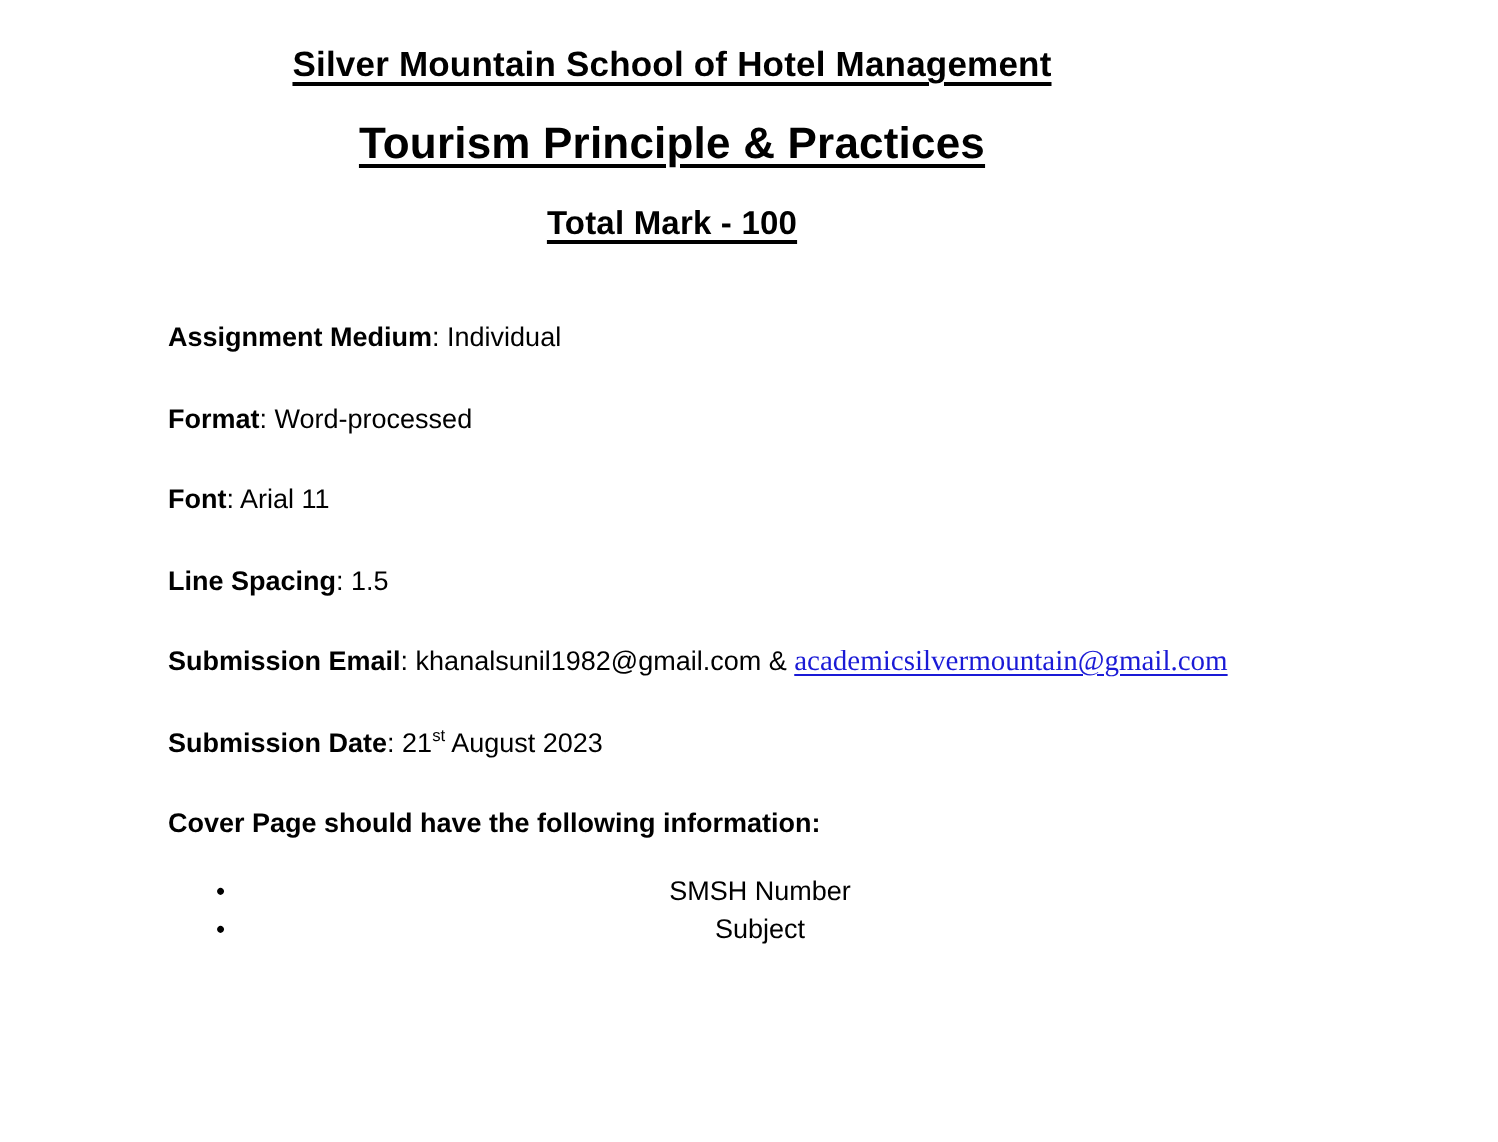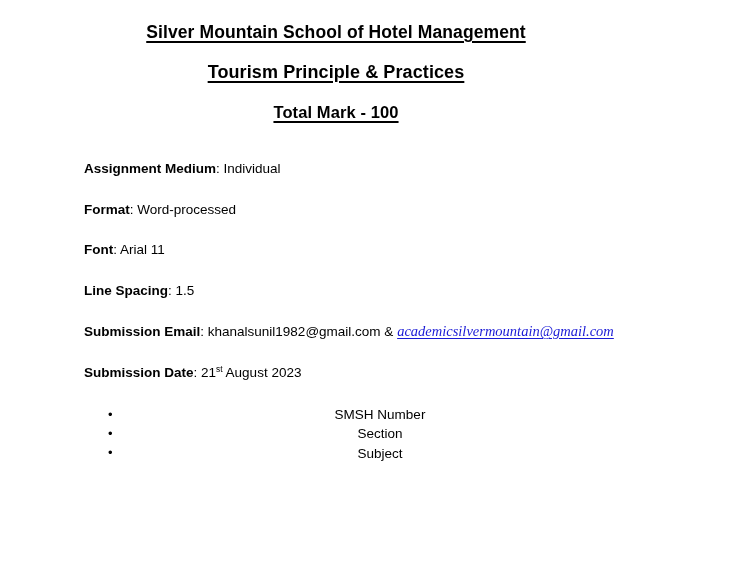--- a/index.html
+++ b/index.html
@@ -37,21 +37,21 @@
     line-height: 20px;
     letter-spacing: 0.1px;
     margin: 0 0 20px 0;
     color: #000000;
   }
   .doc-heading span.u {
     text-decoration: underline;
     text-underline-offset: 2.5px;
     text-decoration-thickness: 1.6px;
   }
-  .doc-heading.h2 { font-size: 18px; }
+  .doc-heading.h2 { font-size: 22px; }
   .doc-heading.h3 { font-size: 16.5px; }
   .doc-heading.h4 { font-size: 16.5px; }
 
   
   .body-block {
     margin-top: 39px;
     padding-left: 84px;
     padding-right: 40px;
   }
   .field-line {
@@ -71,21 +71,20 @@
     font-size: 8.4px;
     vertical-align: super;
     line-height: 0;
   }
   a.maillink {
     color: #1a1ad6;
     font-family: "Liberation Serif", serif;
     font-size: 14.5px;
     text-decoration: underline;
     text-underline-offset: 1.5px;
-    font-style: italic;
   }
 
   
   .cover-heading {
     font-size: 13.5px;
     line-height: 16px;
     font-weight: bold;
     margin: 21px 0 0 0;
   }
   ul.cover-list {
@@ -141,21 +140,21 @@
     </p>
 
     <p class="field-line">
       <span class="field-label">Submission Email</span><span class="field-value">: </span><span class="field-value">khanalsunil1982@gmail.com</span><span class="field-value"> &amp; </span><a class="maillink" href="#">academicsilvermountain@gmail.com</a>
     </p>
 
     <p class="field-line">
       <span class="field-label">Submission Date</span><span class="field-value">: </span><span class="field-value">21</span><sup class="ord">st</sup><span class="field-value"> August 2023</span>
     </p>
 
+    <p class="cover-heading">Cover Page should have the following information:</p>
 
     <ul class="cover-list">
       <li>SMSH Number</li>
-      <li>Section</li>
       <li>Subject</li>
     </ul>
 
   </div>
 </div>
 
 </body></html>

